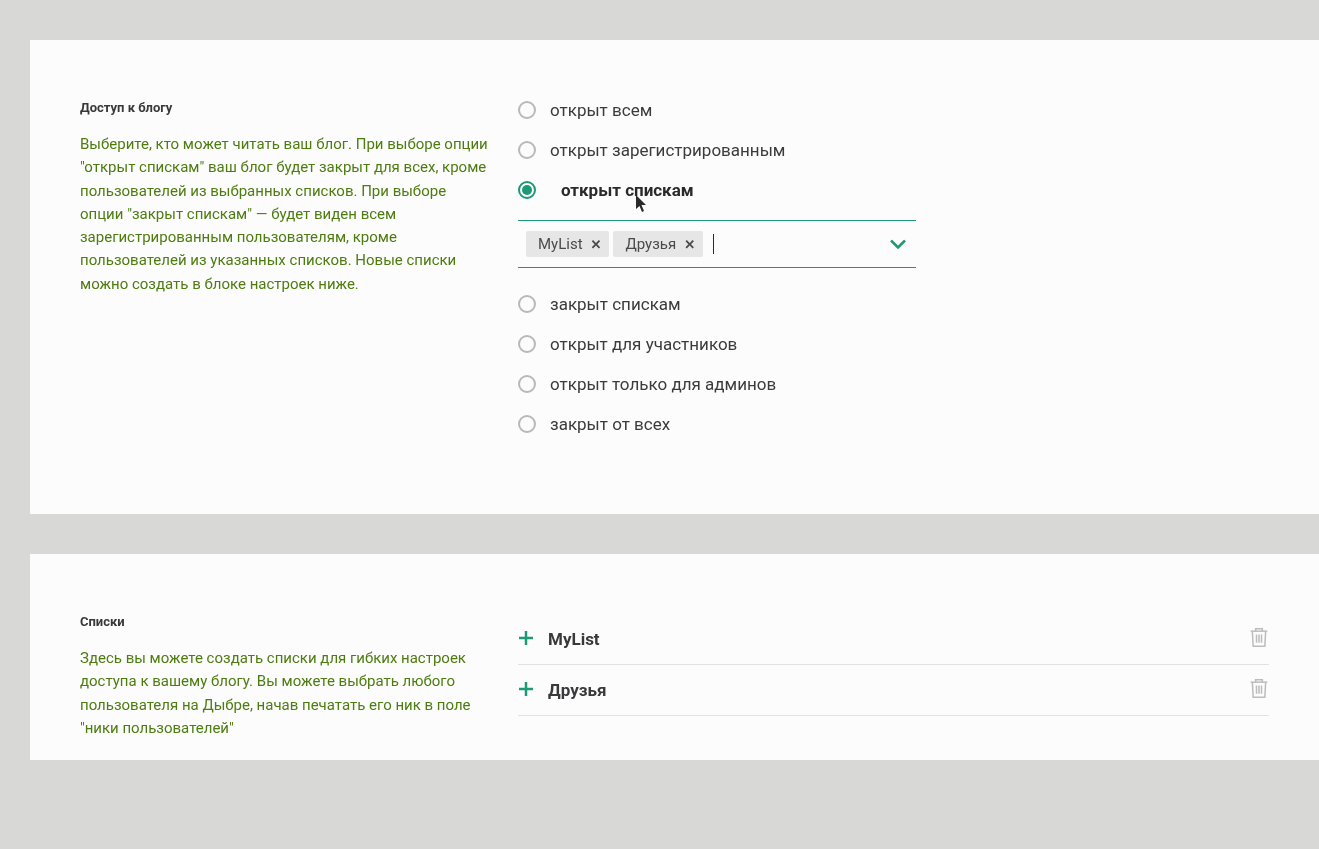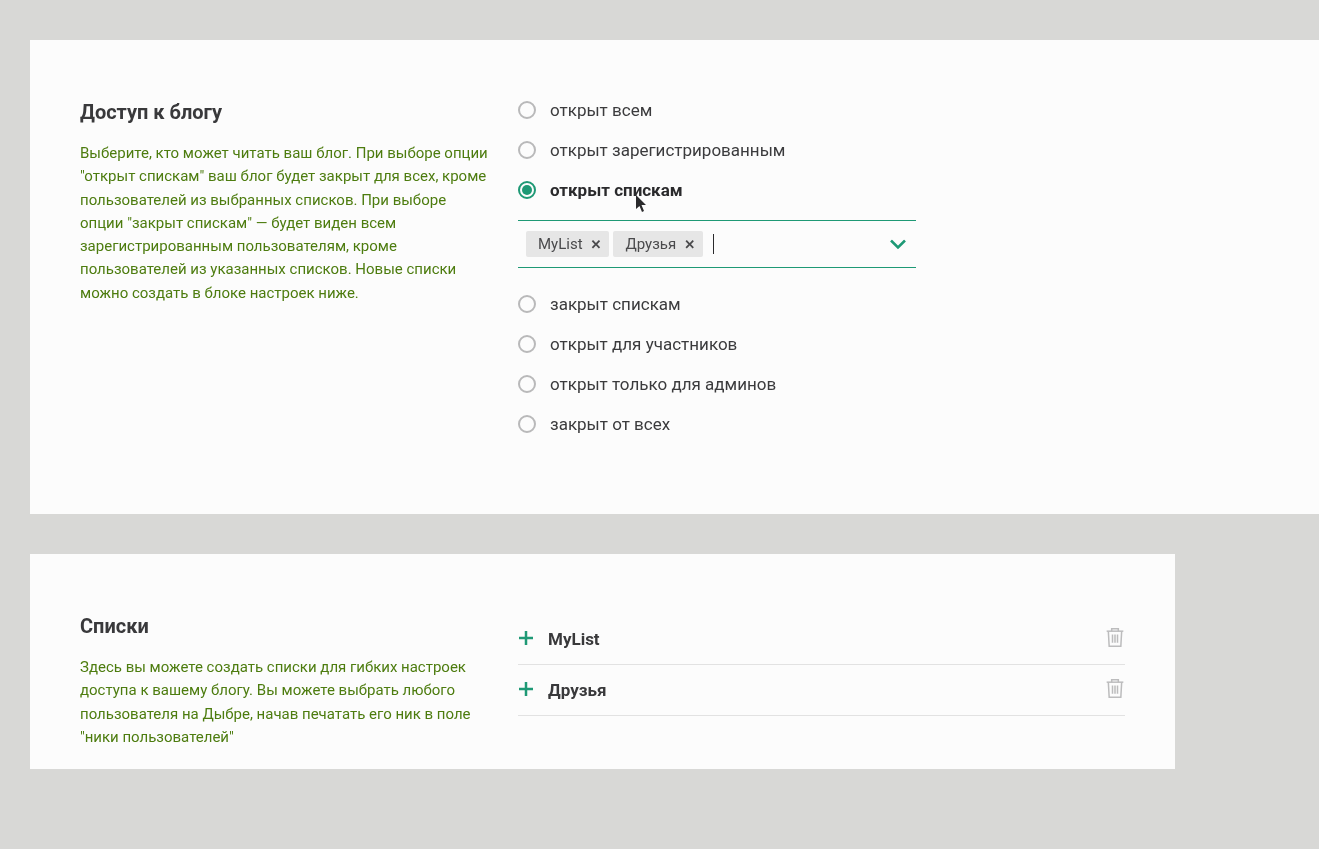--- a/index.html
+++ b/index.html
@@ -22,21 +22,21 @@
     }
     .card-row {
       display: flex;
       gap: 0;
     }
     .left-col {
       width: 438px;
       padding-right: 30px;
     }
     .left-col h2 {
-      font-size: 20px;
+      font-size: 13px;
       font-weight: 700;
       color: #39393b;
       margin-bottom: 18px;
     }
     .left-col p {
       font-size: 15px;
       line-height: 1.55;
       color: #4d7c0f;
     }
     .right-col {
@@ -75,20 +75,21 @@
       background: #1e9975;
       border-radius: 50%;
     }
     .radio-label {
       font-size: 17px;
       color: #3b3b3d;
     }
     .radio-label.selected {
       font-weight: 700;
       color: #2a2a2c;
+      margin-left: 11px;
     }
     .tag-input-wrapper {
       border-top: 1px solid #1e9975;
       border-bottom: 1px solid #1e9975;
       padding: 10px 8px;
       margin: 0 0 26px 0;
       display: flex;
       align-items: center;
       flex-wrap: wrap;
       gap: 4px;
@@ -133,21 +134,21 @@
       font-size: 16px;
       pointer-events: none;
     }
     .radio-selected-wrapper {
       position: relative;
     }
 
     .card2 {
       background: #fcfcfc;
       margin: 40px 0 0 30px;
-      width: 1145px;
+      width: 1289px;
       padding: 60px 50px 20px 50px;
     }
     .list-item-row {
       display: flex;
       align-items: center;
       padding: 12px 0;
       border-bottom: 1px solid #e2e2e2;
     }
     .plus-icon {
       color: #1e9975;

